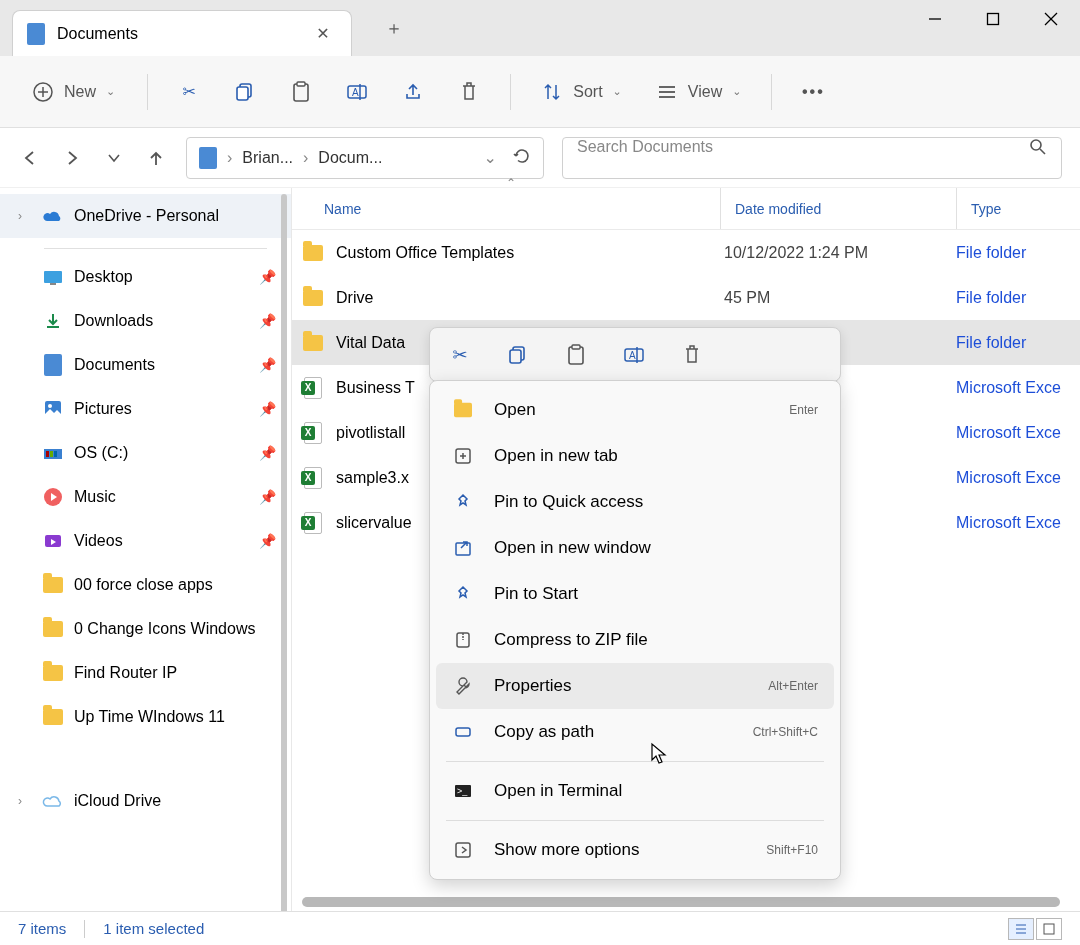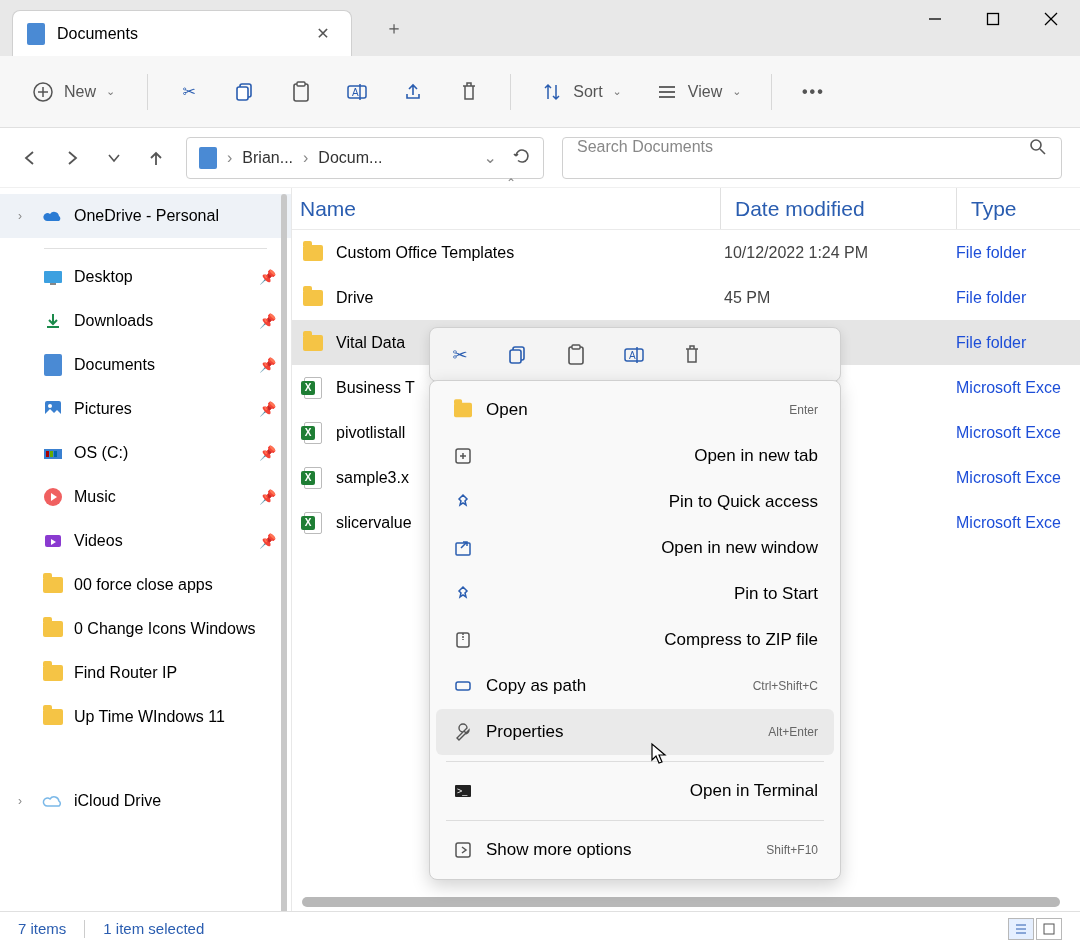--- a/index.html
+++ b/index.html
@@ -37,39 +37,39 @@
 .scroll-thumb { position: absolute; right: 4px; top: 6px; width: 6px; height: 720px; background: #c8c8c8; border-radius: 3px; }
 .side-item { display: flex; align-items: center; height: 44px; padding: 0 14px 0 18px; gap: 10px; cursor: pointer; font-size: 16px; position: relative; }
 .side-item.active { background: #eef2f7; }
 .side-item .pin { margin-left: auto; color: #888; font-size: 14px; }
 .side-chevron { width: 14px; color: #888; font-size: 12px; }
 .side-icon { width: 22px; height: 22px; display: flex; align-items: center; justify-content: center; }
 .side-hr { height: 1px; background: #e0e0e0; margin: 10px 24px 6px 44px; }
 
 
 .files { flex: 1; position: relative; }
-.files-header { display: flex; height: 42px; align-items: center; border-bottom: 1px solid #eaeaea; font-size: 21px; color: #2a5db0; padding-left: 8px; position: relative; }
+.files-header { display: flex; height: 42px; align-items: center; border-bottom: 1px solid #eaeaea; font-size: 14px; color: #2a5db0; padding-left: 32px; position: relative; }
 .hdr-name { width: 404px; }
 .hdr-date { width: 210px; border-left: 1px solid #e0e0e0; padding-left: 14px; position: absolute; left: 428px; height: 100%; display: flex; align-items: center; }
 .hdr-type { position: absolute; left: 664px; padding-left: 14px; border-left: 1px solid #e0e0e0; height: 100%; display: flex; align-items: center; }
 .files-caret { position: absolute; left: 214px; top: -12px; color: #888; font-size: 12px; }
 .row { display: flex; align-items: center; height: 45px; padding-left: 10px; font-size: 16px; cursor: pointer; }
 .row.selected { background: #e5e5e5; }
 .row .file-icon { width: 22px; height: 22px; margin-right: 12px; display: flex; align-items: center; justify-content: center; }
 .row .fname { width: 396px; white-space: nowrap; overflow: hidden; text-overflow: ellipsis; }
 .row .fdate { width: 220px; color: #444; position: absolute; left: 432px; white-space: nowrap; overflow: hidden; }
 .row .ftype { position: absolute; left: 664px; color: #1d4ed8; white-space: nowrap; }
 .horiz-scroll { position: absolute; bottom: 4px; left: 10px; right: 20px; height: 10px; background: #b8b8b8; border-radius: 5px; }
 
 
 .quick-toolbar { position: absolute; left: 429px; top: 327px; width: 412px; height: 55px; background: #f4f4f4; border: 1px solid #d0d0d0; border-radius: 8px; display: flex; align-items: center; padding: 0 18px; gap: 34px; box-shadow: 0 4px 12px rgba(0,0,0,.12); }
 .quick-toolbar .qt-icon { width: 24px; height: 24px; cursor: pointer; display: flex; align-items: center; justify-content: center; }
 
 .ctx-menu { position: absolute; left: 429px; top: 380px; width: 412px; background: #f9f9f9; border: 1px solid #d0d0d0; border-radius: 8px; box-shadow: 0 6px 18px rgba(0,0,0,.18); padding: 6px 6px; }
-.ctx-item { display: flex; align-items: center; height: 46px; padding: 0 16px; gap: 12px; border-radius: 6px; cursor: pointer; font-size: 17px; justify-content: space-between; }
+.ctx-item { display: flex; align-items: center; height: 46px; padding: 0 16px; gap: 20px; border-radius: 6px; cursor: pointer; font-size: 17px; }
 .ctx-item.hover { background: #eaeaea; }
 .ctx-item .ctx-icon { width: 22px; height: 22px; display: flex; align-items: center; justify-content: center; color: #555; }
 .ctx-item .shortcut { margin-left: auto; color: #666; font-size: 12px; }
 .ctx-sep { height: 1px; background: #ddd; margin: 6px 10px; }
 
 
 .statusbar { position: absolute; bottom: 0; left: 0; right: 0; height: 34px; border-top: 1px solid #e0e0e0; display: flex; align-items: center; padding: 0 18px; gap: 18px; color: #2a5db0; font-size: 15px; }
 .status-sep { width: 1px; height: 18px; background: #ccc; }
 .view-toggles { margin-left: auto; display: flex; gap: 2px; }
 .vt { width: 26px; height: 22px; border: 1px solid #b8b8b8; display: flex; align-items: center; justify-content: center; }
@@ -508,37 +508,37 @@
     </div>
     <div class="ctx-item">
       <span class="ctx-icon">
         <svg width="20" height="20">
           <rect x="4" y="3" width="12" height="14" rx="2" fill="none" stroke="#555" stroke-width="1.5"></rect>
           <line x1="10" y1="3" x2="10" y2="10" stroke="#555" stroke-width="1.5" stroke-dasharray="2 1"></line>
         </svg>
       </span>
     <span>Compress to ZIP file</span>
     </div>
+    <div class="ctx-item hover">
+      <span class="ctx-icon">
+        <svg width="20" height="20">
+          <path d="M14 6 a4 4 0 1 0 -4 4 l-6 6 l2 2 l6-6 a4 4 0 0 0 4-4 l-3 3 l-2-2 z" fill="none" stroke="#555" stroke-width="1.4"></path>
+        </svg>
+      </span>
+    <span>Properties</span>
+    <span class="shortcut">Alt+Enter</span>
+    </div>
     <div class="ctx-item">
       <span class="ctx-icon">
         <svg width="20" height="20">
           <rect x="3" y="6" width="14" height="8" rx="2" fill="none" stroke="#2a5db0" stroke-width="1.5"></rect>
         </svg>
       </span>
     <span>Copy as path</span>
     <span class="shortcut">Ctrl+Shift+C</span>
-    </div>
-    <div class="ctx-item hover">
-      <span class="ctx-icon">
-        <svg width="20" height="20">
-          <path d="M14 6 a4 4 0 1 0 -4 4 l-6 6 l2 2 l6-6 a4 4 0 0 0 4-4 l-3 3 l-2-2 z" fill="none" stroke="#555" stroke-width="1.4"></path>
-        </svg>
-      </span>
-    <span>Properties</span>
-    <span class="shortcut">Alt+Enter</span>
     </div>
     <div class="ctx-sep"></div>
     <div class="ctx-item">
       <span class="ctx-icon">
         <svg width="20" height="16">
           <rect x="2" y="2" width="16" height="12" rx="1" fill="#222"></rect>
           <text x="4" y="11" font-size="9" fill="#fff">&gt;_</text>
         </svg>
       </span>
     <span>Open in Terminal</span>

